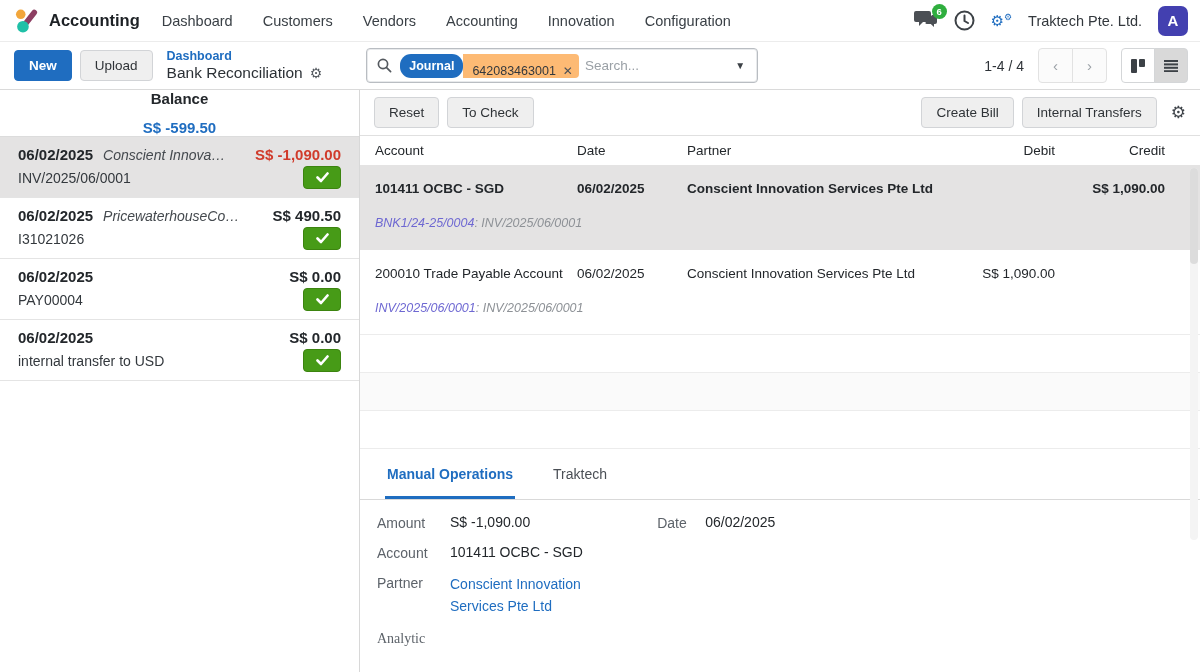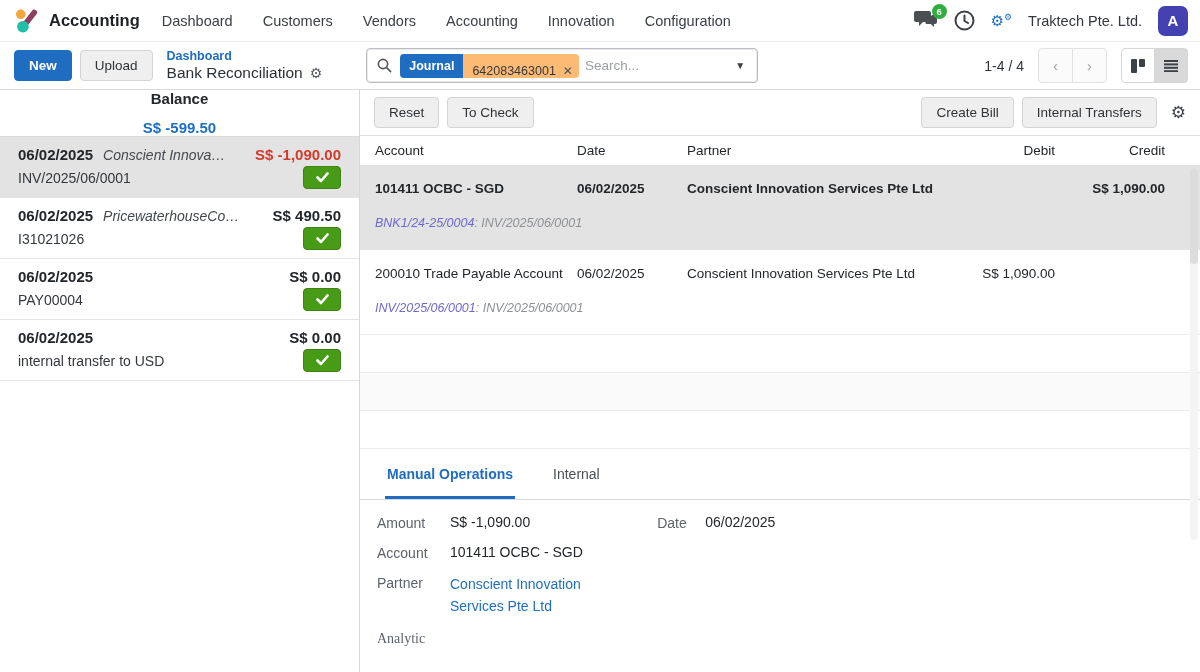--- a/index.html
+++ b/index.html
@@ -37,21 +37,21 @@
   .view-title { font-size:15.5px; color:#2c3136; display:flex; align-items:center; gap:7px; }
   .title-gear { color:#555a60; font-size:14px; cursor:pointer; }
 
   .searchbox { margin-left:44px; width:392px; height:35px; border:1px solid #b9bdc2;
     border-radius:4px; display:flex; align-items:center; background:#fff; overflow:hidden;
     box-shadow:0 0 0 1px #e8eaec inset; }
   .search-mag { margin:0 8px 0 10px; color:#54595f; }
   .facet { display:flex; align-items:stretch; border-radius:4px; overflow:hidden;
     margin-right:6px; font-size:12.5px; height:24px; }
   .facet-label { background:#1f6dc0; color:#fff; font-weight:bold; display:flex;
-    align-items:center; padding:0 9px; }
+    align-items:center; padding:0 9px;border-radius:11px; }
   .facet-value { background:#fdba74; color:#33383d; display:flex; align-items:flex-end;
     padding:0 6px 0 9px; gap:7px; }
   .facet-x { color:#4c5157; font-size:12px; cursor:pointer; }
   .search-input { flex:1; border:none; outline:none; font-size:13.5px; color:#333;
     font-family:inherit; min-width:40px; }
   .search-input::placeholder { color:#9aa0a6; }
   .search-caret { width:34px; align-self:stretch; display:flex; align-items:center;
     justify-content:center; cursor:pointer; color:#3c4146; font-size:10px; }
 
   .pager-zone { margin-left:auto; display:flex; align-items:center; }
@@ -335,21 +335,21 @@
     <div class="empty-row"></div>
     <div class="empty-row tint"></div>
     <div class="empty-row"></div>
 
     <div class="scroll-track">
       <span class="scroll-thumb"></span>
     </div>
 
     <div class="tabs-row">
       <span class="tab active">Manual Operations</span>
-      <span class="tab">Internal</span>
+      <span class="tab">Traktech</span>
     </div>
 
     <div class="form-area">
       <div class="form-row">
         <span class="f-label">Amount</span>
         <span class="f-value">S$ -1,090.00</span>
         <div class="f-col2">
           <span class="f-label">Date</span>
           <span class="f-value">06/02/2025</span>
         </div>

